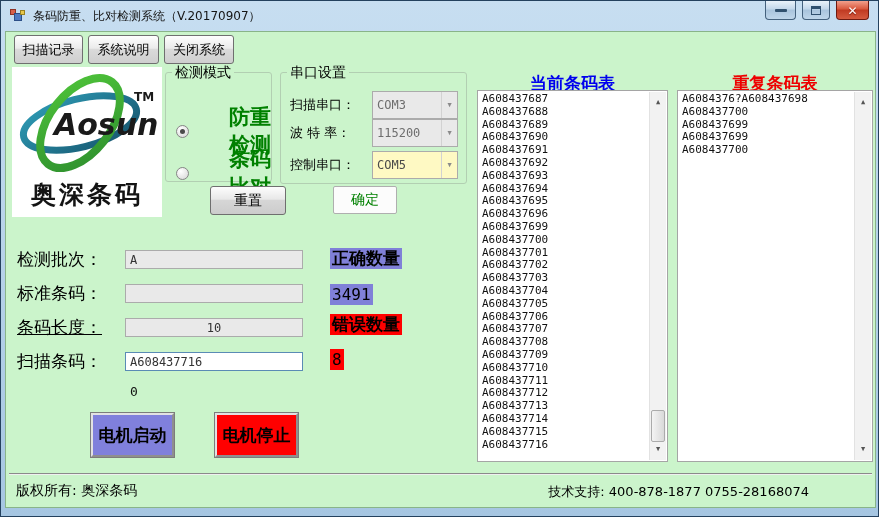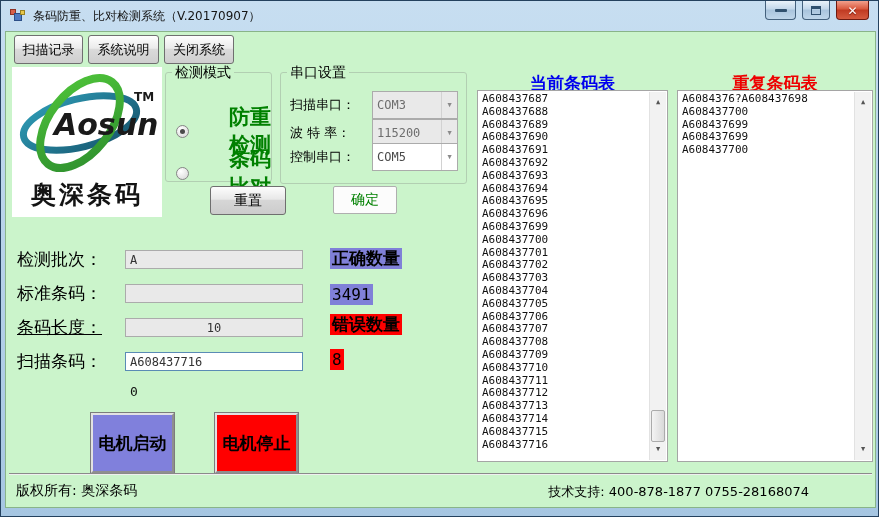--- a/index.html
+++ b/index.html
@@ -87,21 +87,21 @@
     position: absolute; left: 9px; right: 8px; height: 20px;
     display: flex; align-items: center; justify-content: space-between;
   }
   .serial-label { font-size: 13px; color: #000; }
   .combo {
     position: relative; width: 86px; height: 28px;
     border: 1px solid #ABABAB; background: #E9E9E9;
     font-family: "DejaVu Sans Mono", monospace; font-size: 12px; color: #6E6E6E;
     display: flex; align-items: center; padding-left: 4px; flex: none;
   }
-  .combo.enabled { background: #ffffff; color: #4A4A4A; }
+  .combo.enabled { background: #fef9c3; color: #4A4A4A; }
   .combo-arrow {
     position: absolute; right: 0; top: 0; width: 16px; height: 100%;
     border-left: 1px solid #D2D2D2; display: flex; align-items: center; justify-content: center;
     font-size: 7px; color: #8A8A8A;
   }
   
   .btn-reset {
     position: absolute; left: 204px; top: 154px; width: 76px; height: 29px;
     background: linear-gradient(#FDFDFD, #E8E8E8 45%, #D6D6D6 50%, #CCCCCC);
     border: 1px solid #6F6F6F; border-radius: 3px;
@@ -127,21 +127,21 @@
   .note-0 { position: absolute; left: 124px; top: 352px; font-size: 13px; font-family: "DejaVu Sans Mono", monospace; color: #111; }
   .counter {
     position: absolute; left: 324px; font-size: 17px; font-weight: bold;
     color: #000; padding: 0 2px; line-height: 21px;
   }
   .counter.value { font-weight: normal; font-family: "DejaVu Sans Mono", monospace; font-size: 16px; }
   .bg-blue { background: #8080D8; }
   .bg-red  { background: #FF0000; }
   
   .btn-motor {
-    position: absolute; top: 381px; width: 83px; height: 60px;
+    position: absolute; top: 381px; width: 83px; height: 44px;
     font-size: 17px; font-weight: bold; color: #000;
     border: 2px solid; border-color: #E2E2E2 #8F8F8F #8F8F8F #E2E2E2;
     outline: 1px solid #7C7C7C;
     display: flex; align-items: center; justify-content: center; cursor: pointer;
   }
   .btn-start { left: 85px; background: #8080DC; }
   .btn-stop  { left: 209px; background: #FF0000; }
   
   .list-header { position: absolute; top: 40px; font-size: 17px; font-weight: bold; text-align: center; }
   .lh-current { left: 471px; width: 191px; color: #0000EE; }
@@ -252,21 +252,21 @@
           <span class="combo-arrow">▼</span>
         </div>
       </div>
       <div class="serial-row" style="top:50px;">
         <span class="serial-label">波 特 率：</span>
         <div class="combo">
           <span>115200</span>
           <span class="combo-arrow">▼</span>
         </div>
       </div>
-      <div class="serial-row" style="top:74px;gap:16px;">
+      <div class="serial-row" style="top:82px;gap:16px;">
         <span class="serial-label">控制串口：</span>
         <div class="combo enabled">
           <span>COM5</span>
           <span class="combo-arrow">▼</span>
         </div>
       </div>
     </div>
 
     <div class="btn-reset">
       <span>重置</span>

